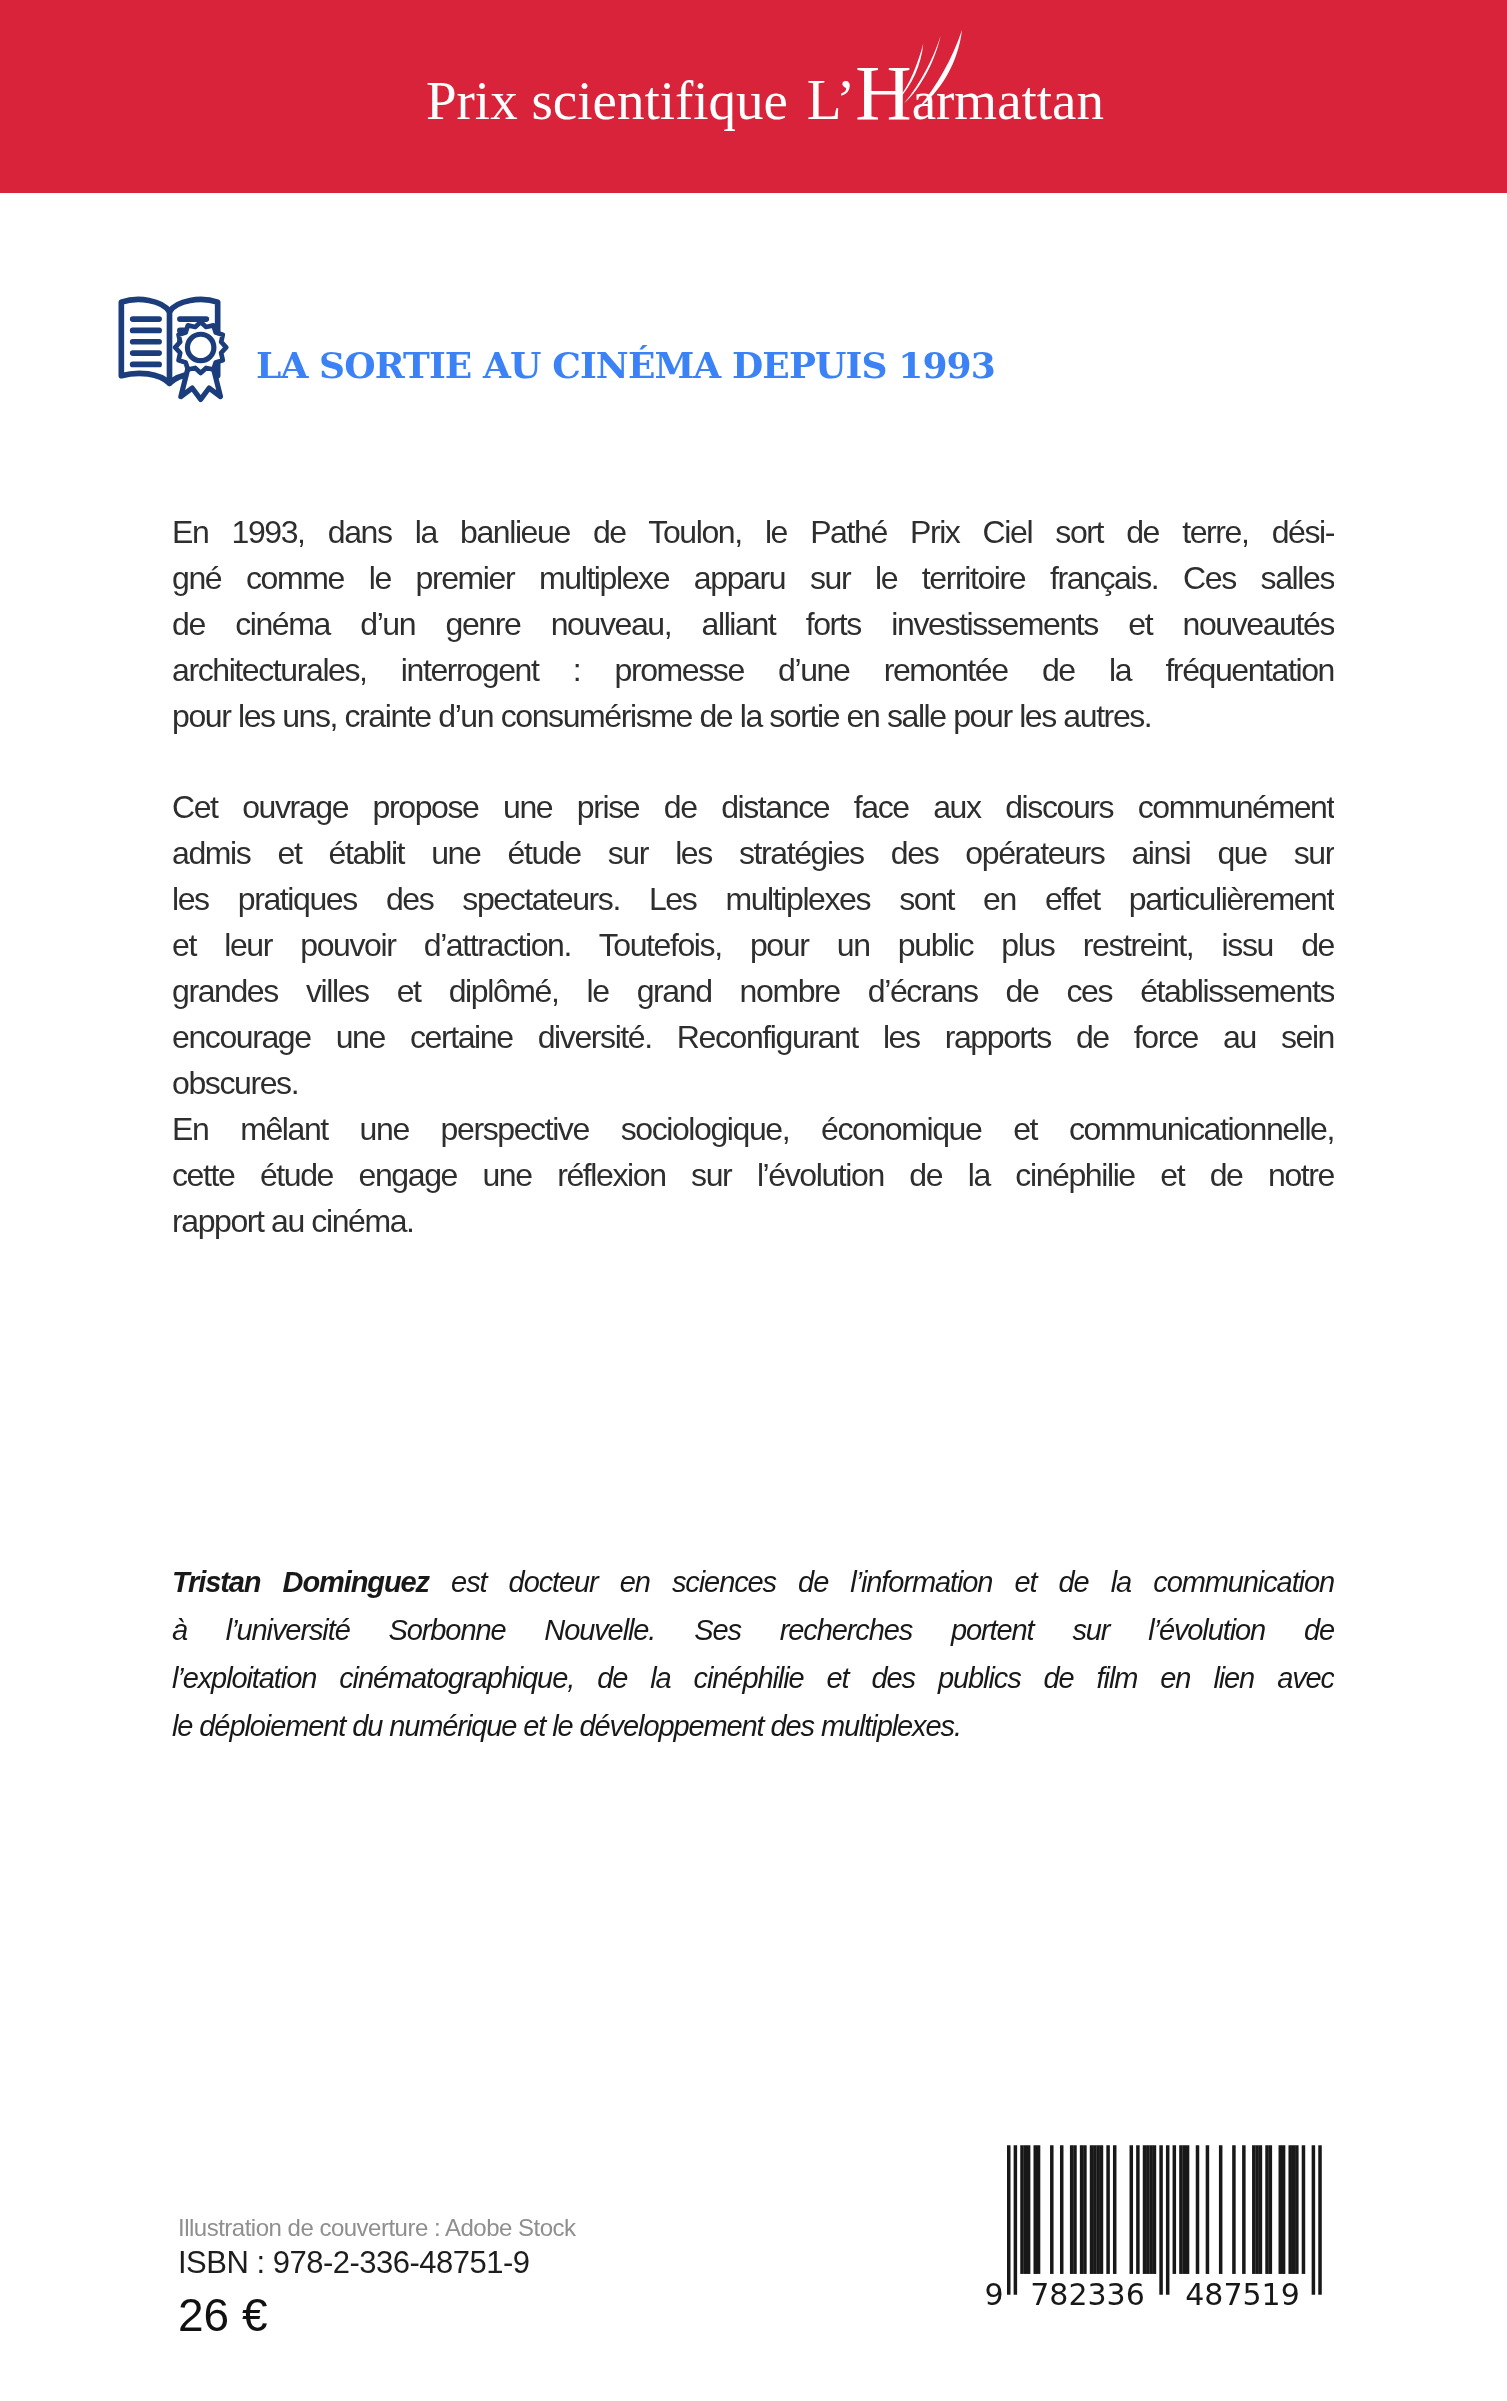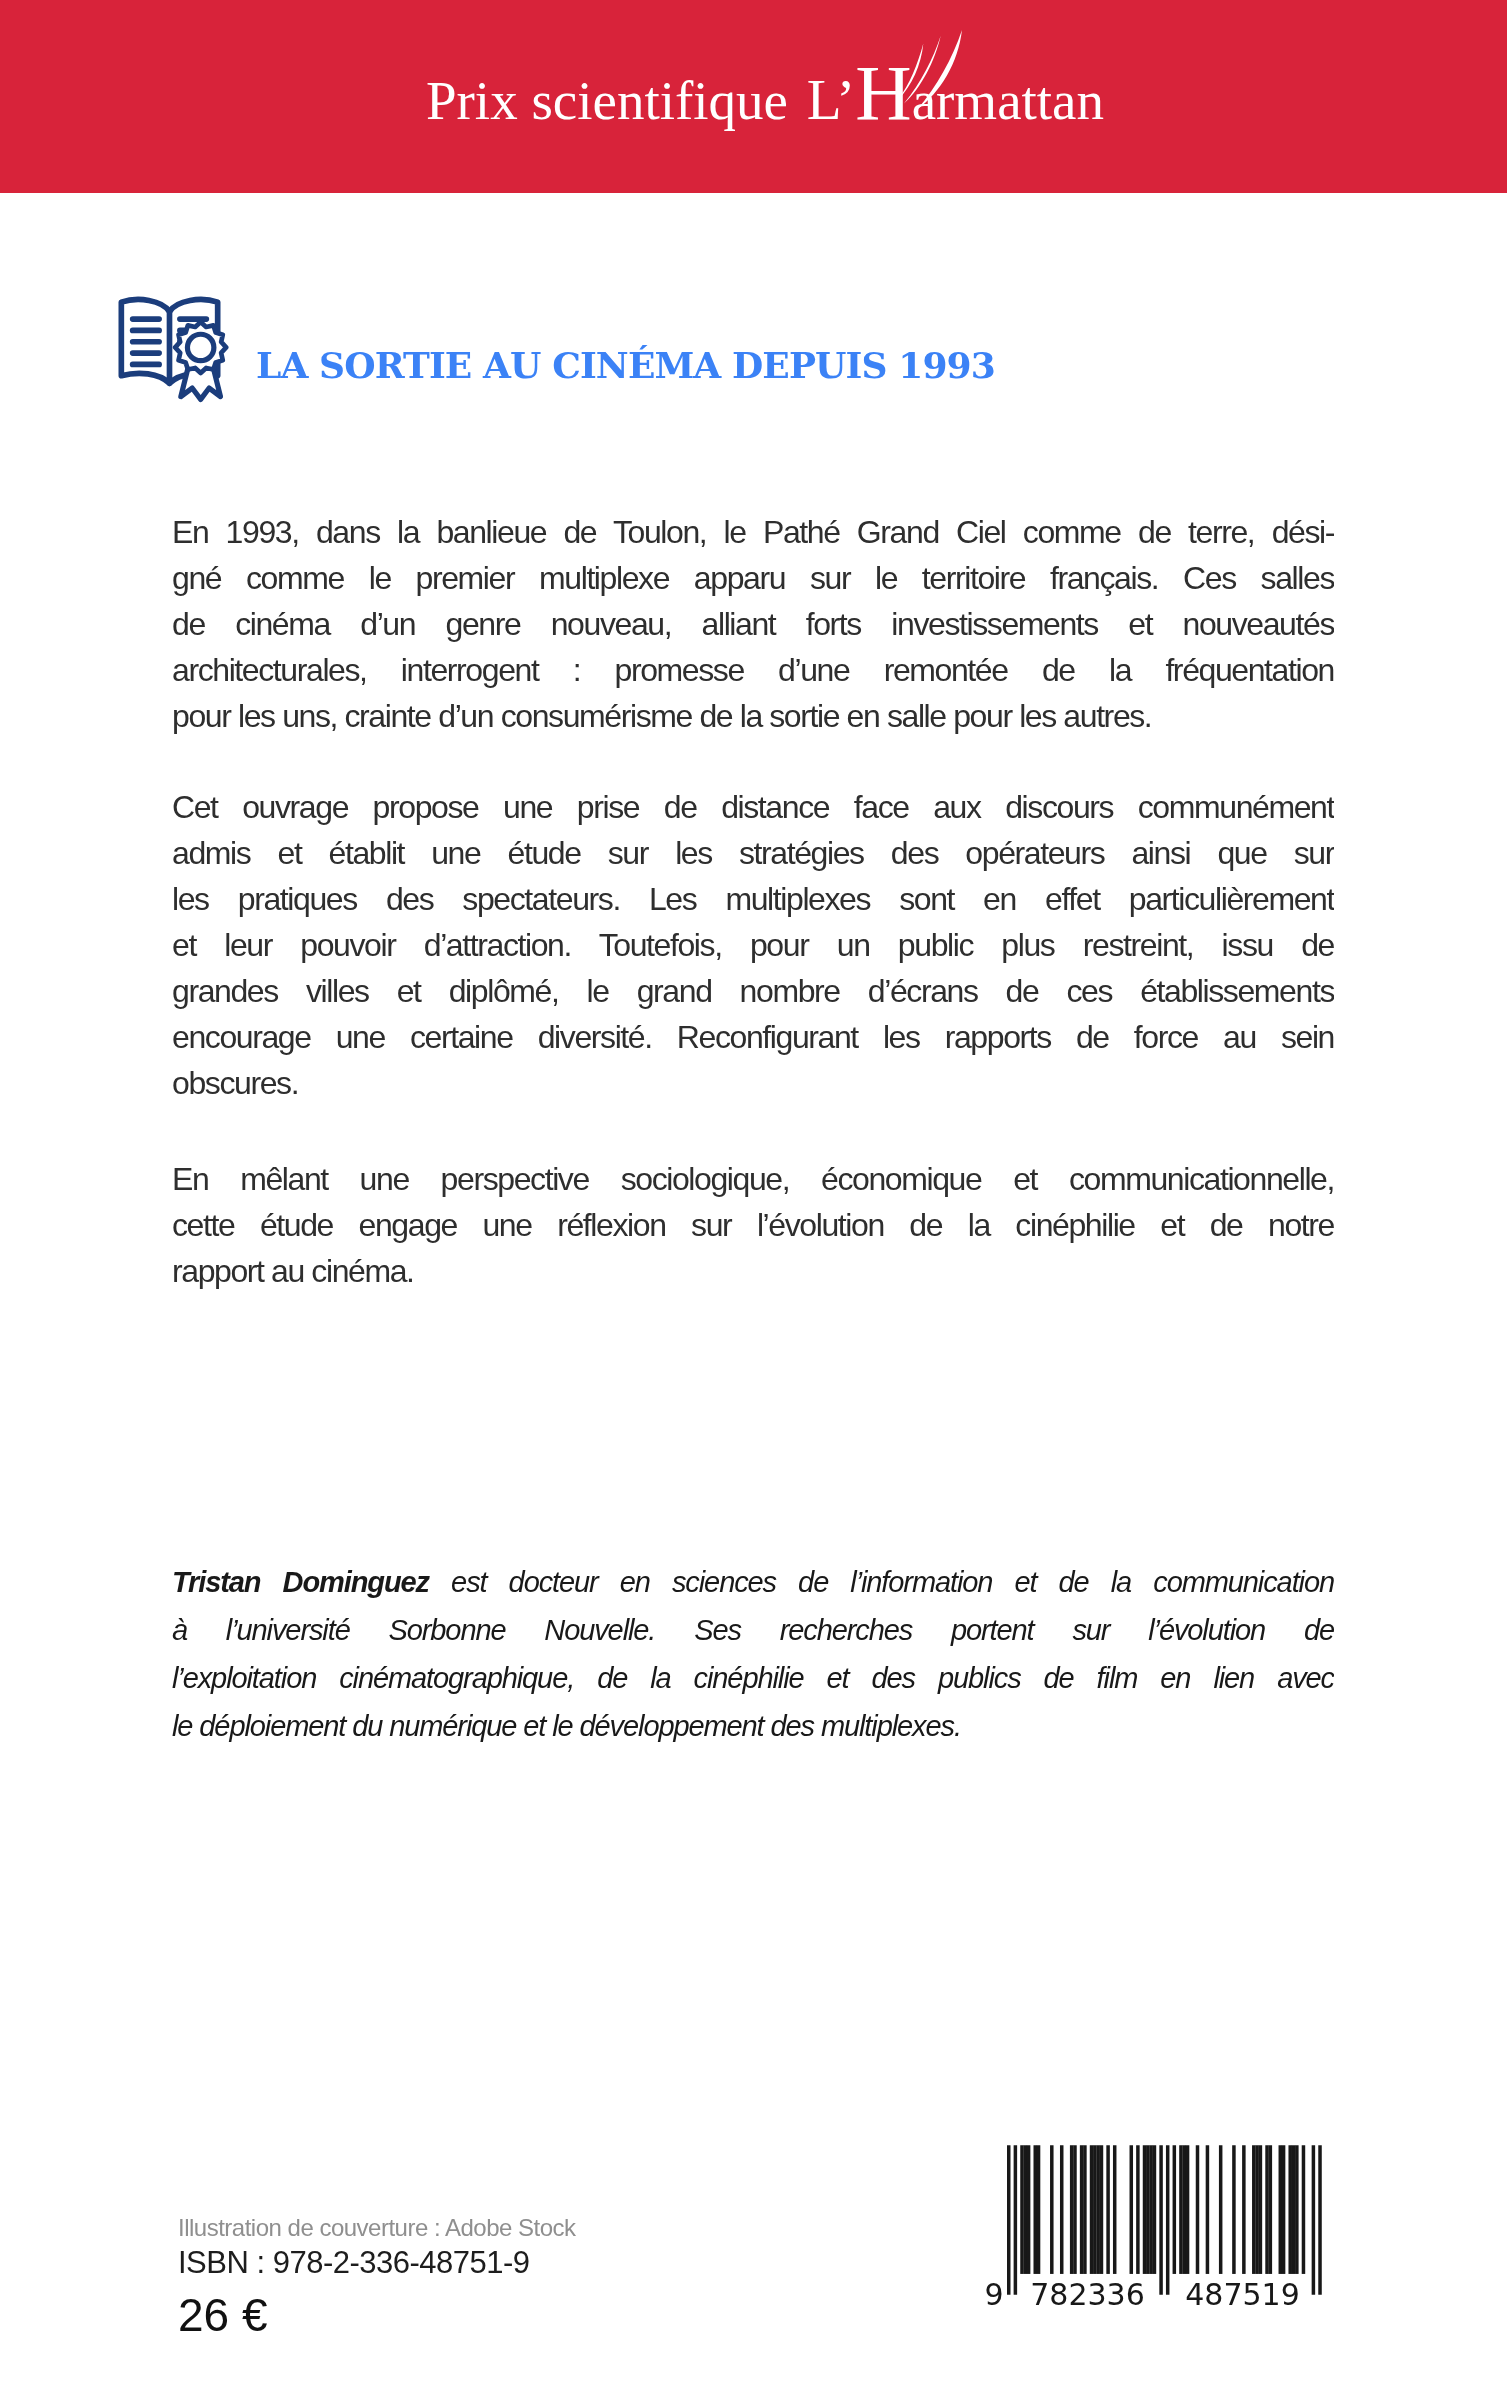--- a/index.html
+++ b/index.html
@@ -21,21 +21,21 @@
   .title-main{position:absolute;left:256px;top:293px;font-family:"DejaVu Serif",serif;
               font-weight:bold;font-size:38px;letter-spacing:-0.9px;color:#1b3d7c;white-space:nowrap;}
   .title-sub{position:absolute;left:256px;top:344px;font-family:"DejaVu Serif",serif;
              font-weight:bold;font-size:36px;letter-spacing:-0.9px;color:#3b82f6;white-space:nowrap;}
 
   
   .synopsis{position:absolute;left:172px;top:509px;width:1162px;
             font-size:32px;line-height:46px;letter-spacing:-1.4px;color:#2e2e2e;}
   .sp{text-align:justify;}
   .p2{margin-top:45px;}
-  .p3{margin-top:50px;}
+  .p3{}
   .ln{text-align-last:justify;height:46px;overflow:hidden;}
   .ln.last{text-align-last:left;}
 
   
   .bio{position:absolute;left:172px;top:1558px;width:1162px;font-style:italic;
        font-size:29px;line-height:48px;letter-spacing:-1.1px;color:#191919;}
   .bio .ln{height:48px;}
   .bio b{font-weight:bold;}
 
   
@@ -83,21 +83,21 @@
     <g transform="translate(96,64)">
       <path d="M-13,20 L-21,52 L-9,43 L0,55 L9,43 L21,52 L13,20 Z" fill="#ffffff" stroke-width="5.5"></path>
       <polygon fill="#ffffff" stroke-width="5" points="27,0 21.7,5.8 23.4,13.5 15.9,15.9 13.5,23.4 5.8,21.7 0,27 -5.8,21.7 -13.5,23.4 -15.9,15.9 -23.4,13.5 -21.7,5.8 -27,0 -21.7,-5.8 -23.4,-13.5 -15.9,-15.9 -13.5,-23.4 -5.8,-21.7 0,-27 5.8,-21.7 13.5,-23.4 15.9,-15.9 23.4,-13.5 21.7,-5.8"></polygon>
       <circle r="14" stroke-width="5.5"></circle>
     </g>
   </svg>
   <div class="title-sub">LA SORTIE AU CINÉMA DEPUIS 1993</div>
 
   <div class="synopsis">
     <div class="sp p1">
-      <div class="ln">En 1993, dans la banlieue de Toulon, le Pathé Grand Ciel comme de terre, dési-</div>
+      <div class="ln">En 1993, dans la banlieue de Toulon, le Pathé Prix Ciel sort de terre, dési-</div>
       <div class="ln">gné comme le premier multiplexe apparu sur le territoire français. Ces salles</div>
       <div class="ln">de cinéma d’un genre nouveau, alliant forts investissements et nouveautés</div>
       <div class="ln">architecturales, interrogent : promesse d’une remontée de la fréquentation</div>
       <div class="ln last">pour les uns, crainte d’un consumérisme de la sortie en salle pour les autres.</div>
     </div>
     <div class="sp p2">
       <div class="ln">Cet ouvrage propose une prise de distance face aux discours communément</div>
       <div class="ln">admis et établit une étude sur les stratégies des opérateurs ainsi que sur</div>
       <div class="ln">les pratiques des spectateurs. Les multiplexes sont en effet particulièrement</div>
       <div class="ln">et leur pouvoir d’attraction. Toutefois, pour un public plus restreint, issu de</div>

